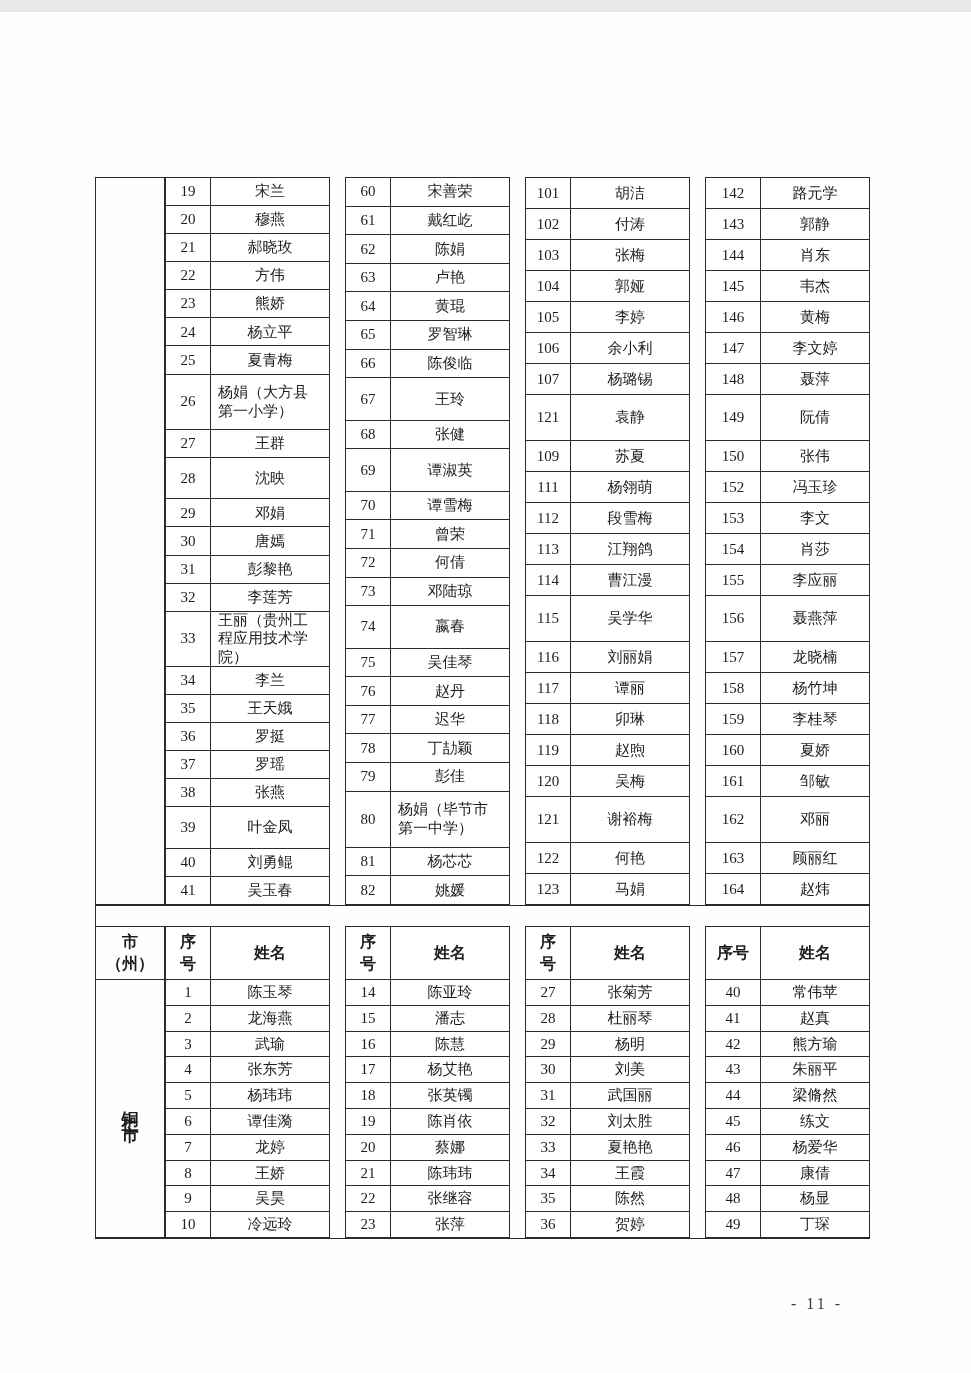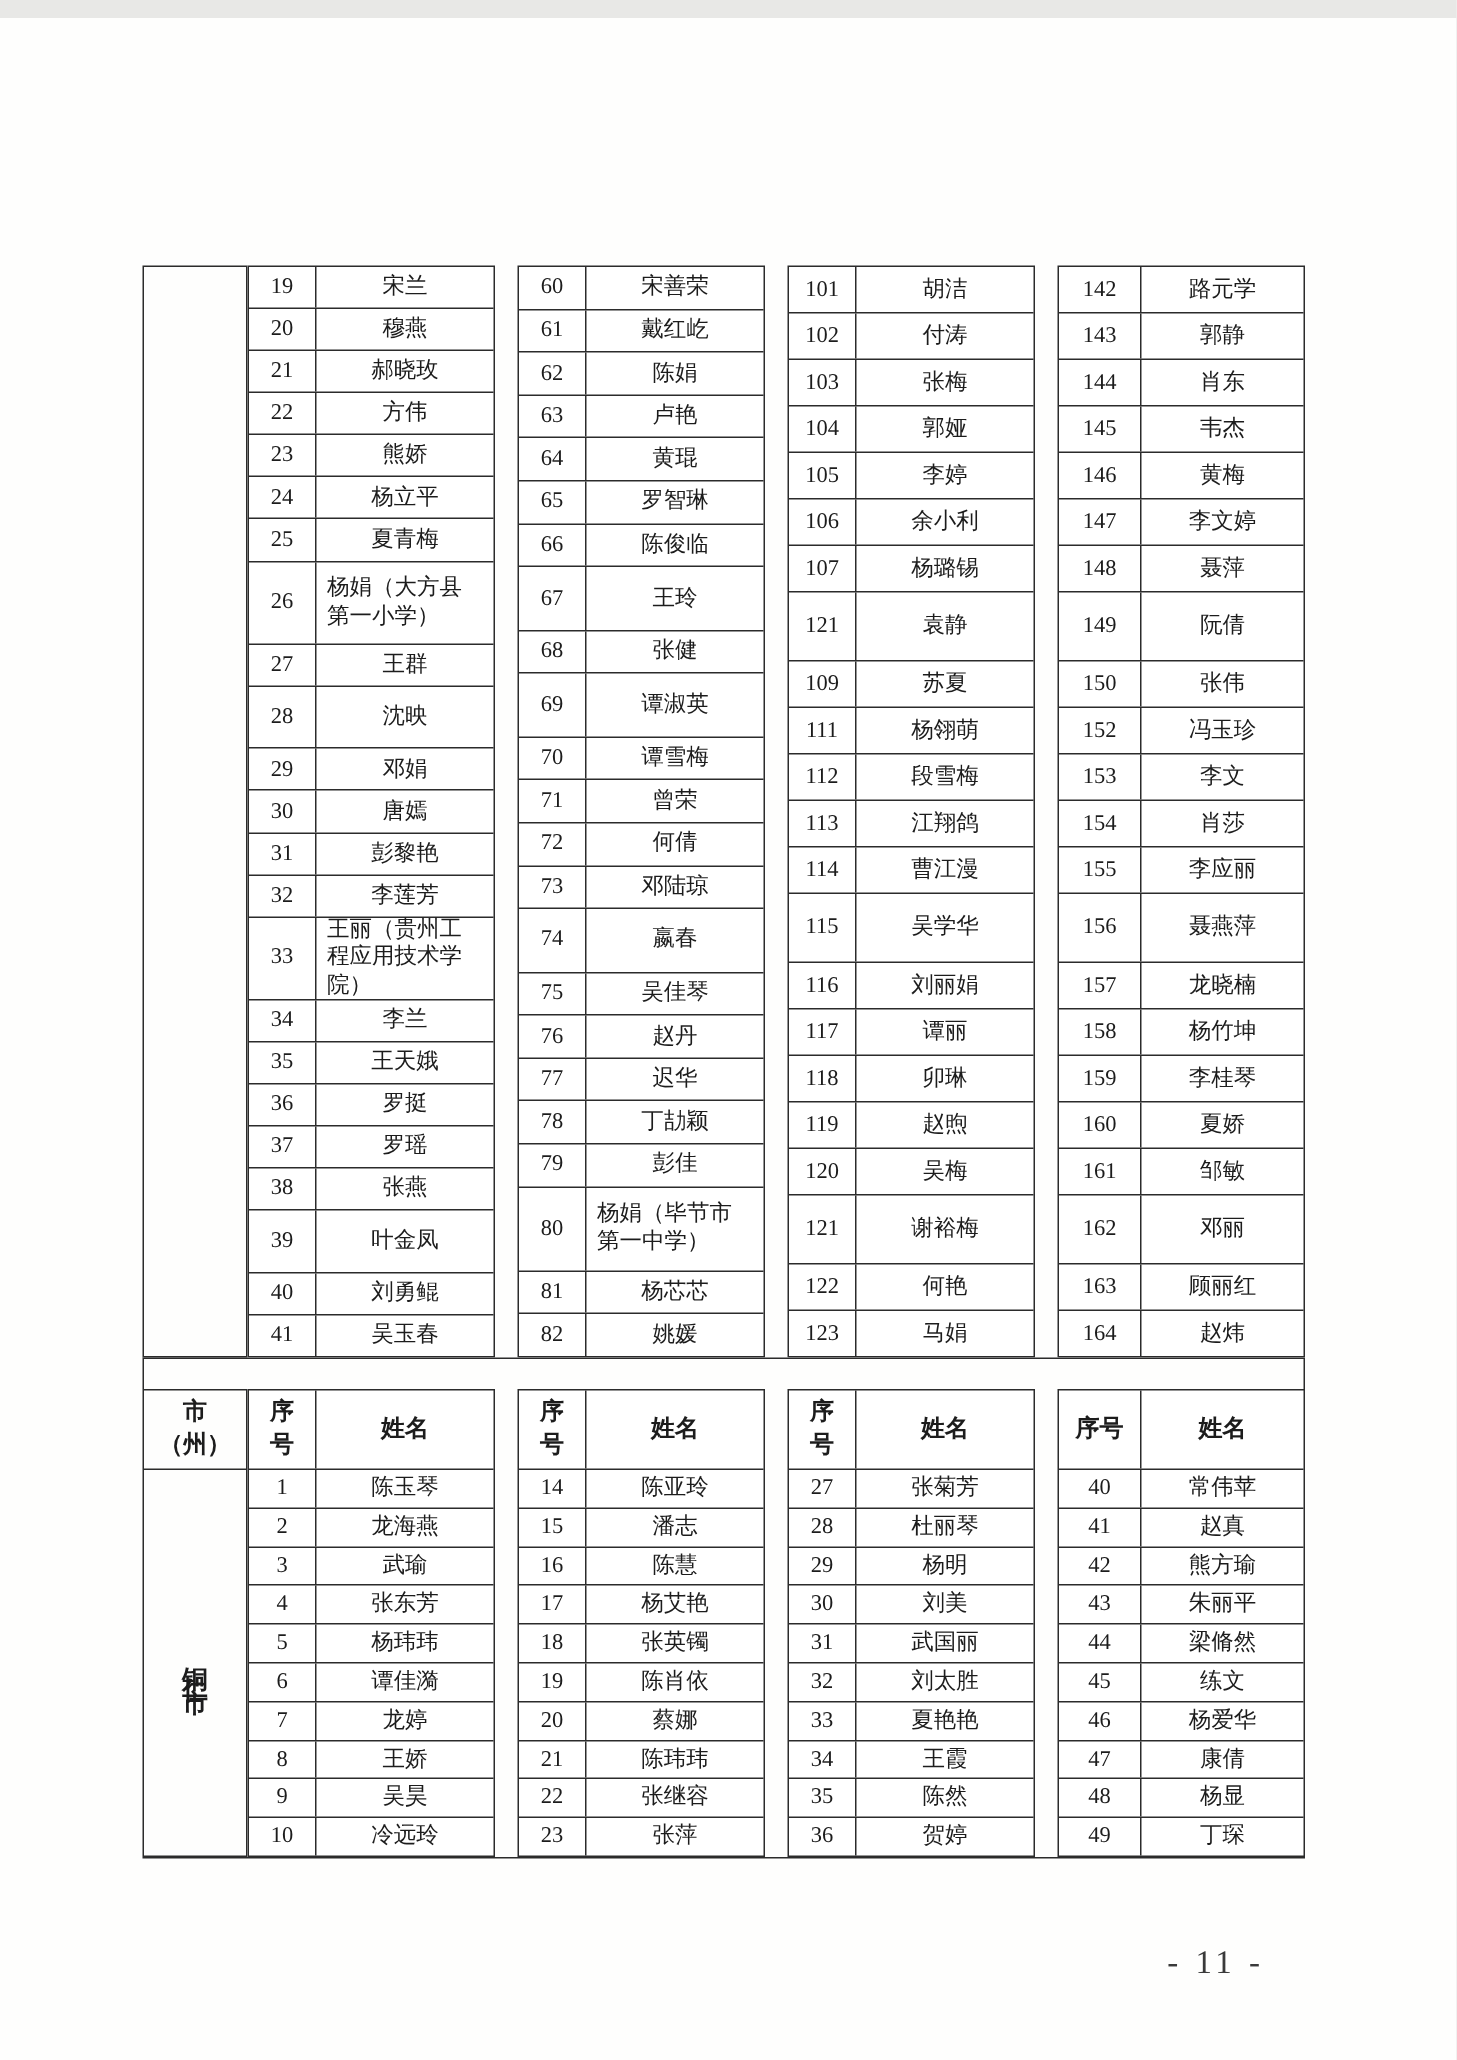--- a/index.html
+++ b/index.html
@@ -70,21 +70,21 @@
   .header-row{height:52px;flex:0 0 52px;}
   .header-row .cell{
     font-family:"Liberation Sans","DejaVu Sans",sans-serif;
     font-weight:bold;font-size:16px;
     white-space:pre-line;text-align:center;line-height:1.35;
   }
 
   .page-number{
     position:absolute;
     right:128px;top:1283px;
-    font-size:22px;letter-spacing:3px;
+    font-size:16px;letter-spacing:3px;
     color:#3a3a3a;
     font-family:"Liberation Serif","DejaVu Serif",serif;
   }
 </style>
 </head>
 <body>
 
 <div class="page">
   <div class="content">
 

